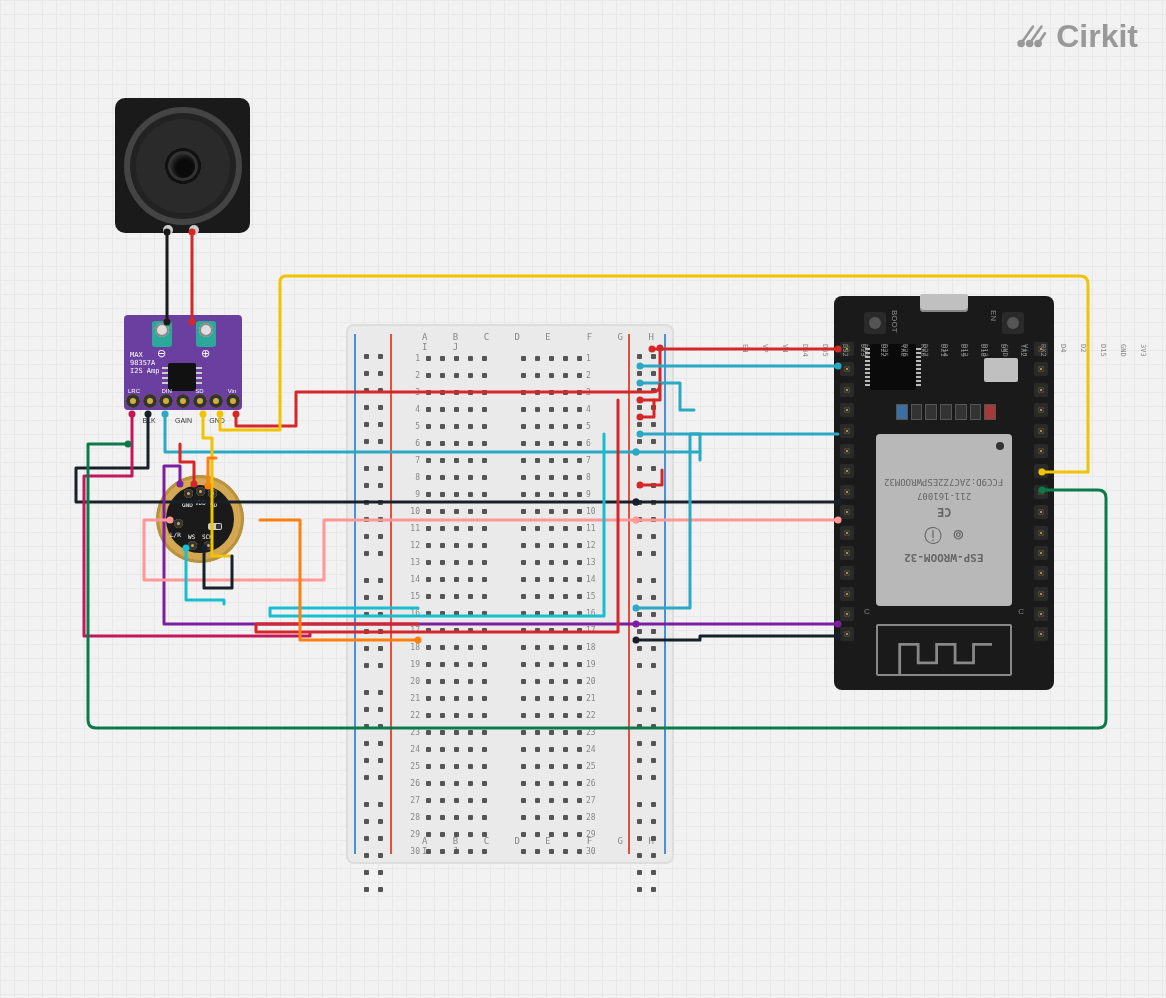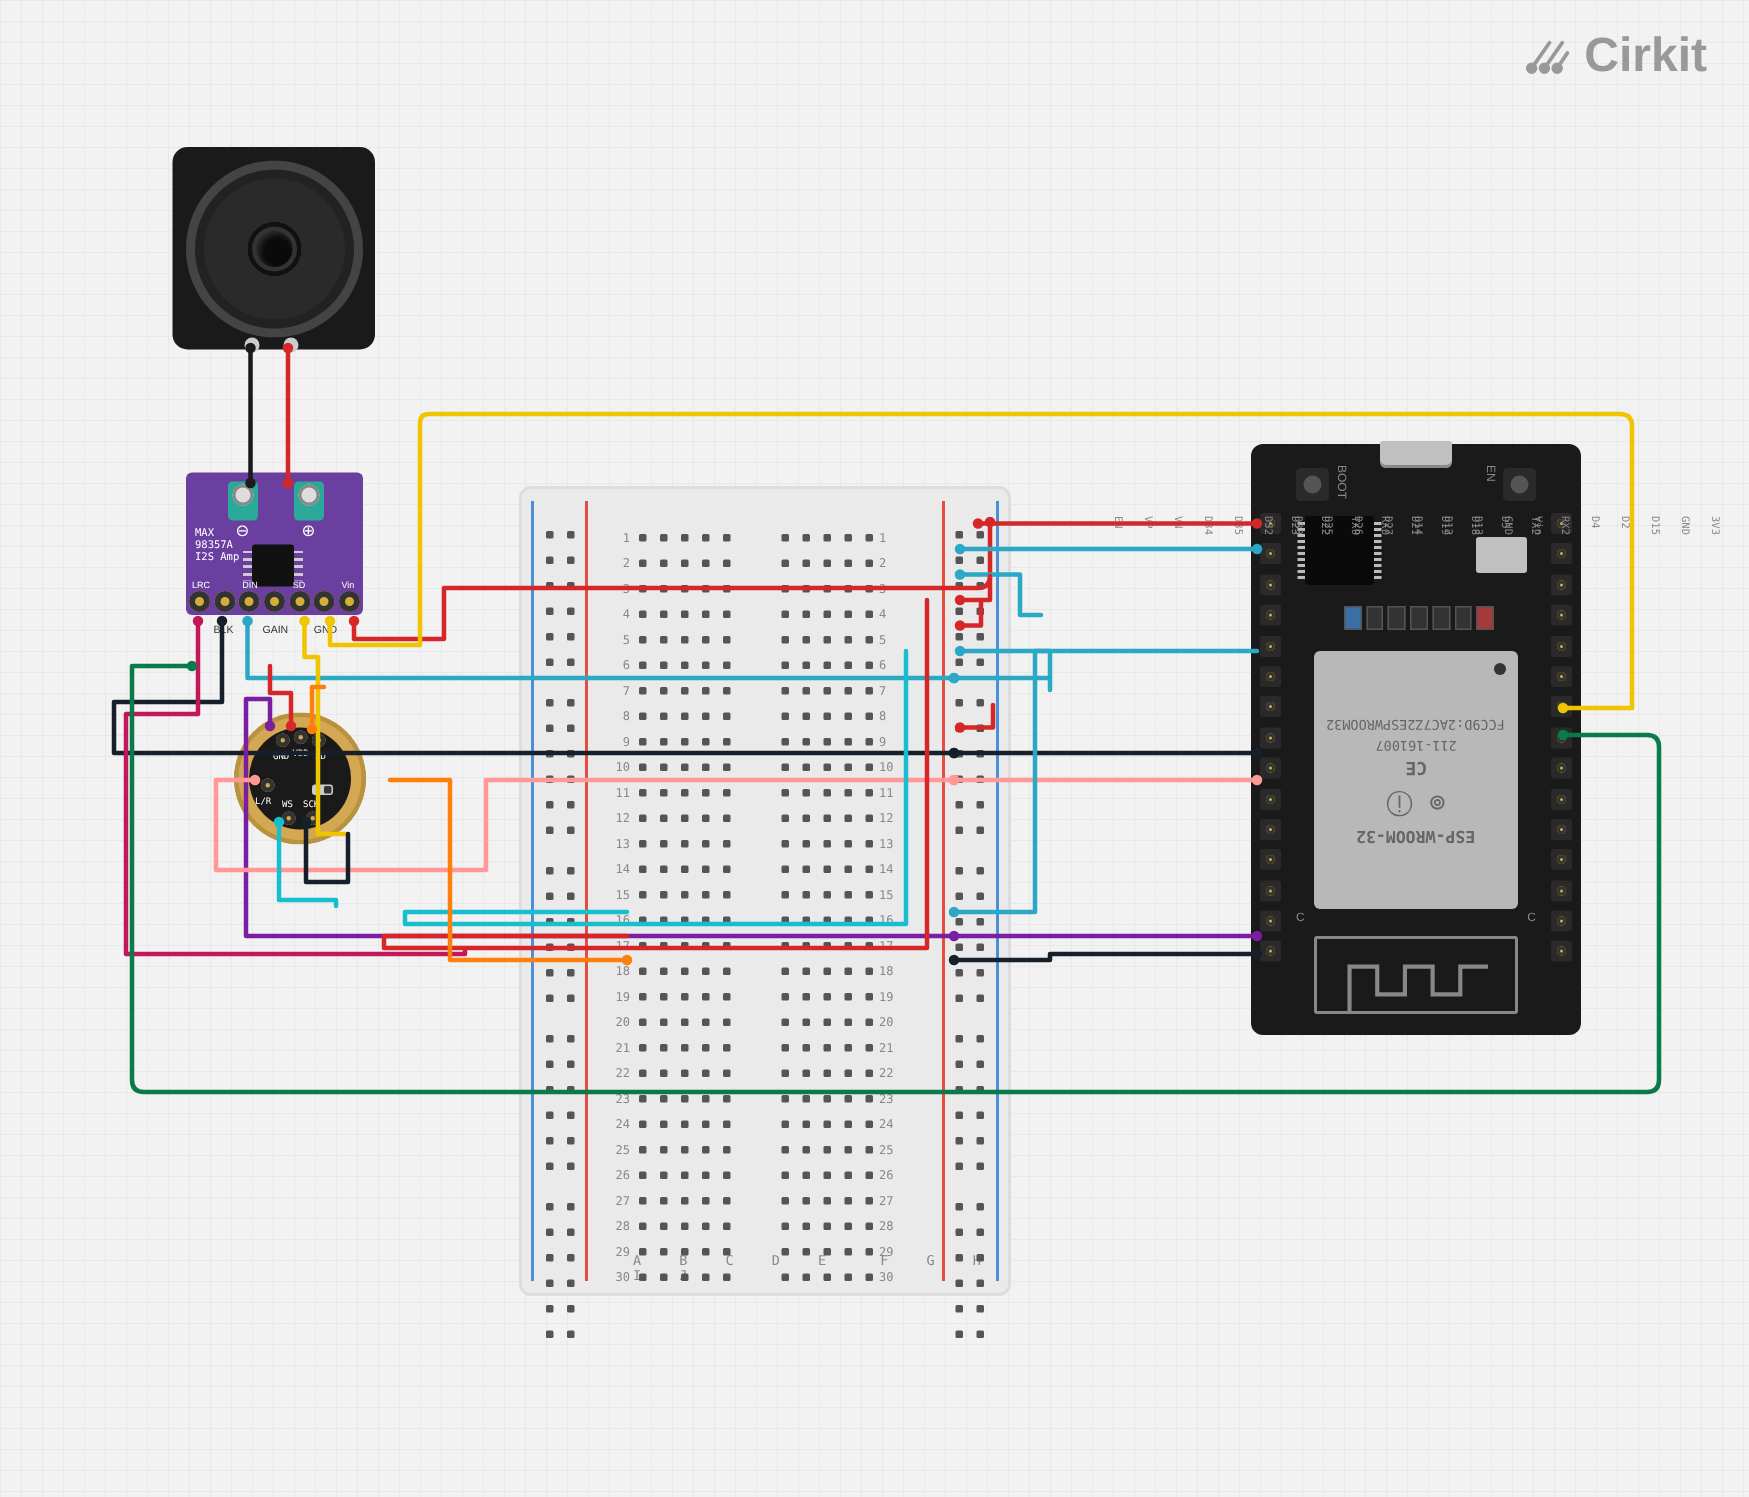--- a/index.html
+++ b/index.html
@@ -15,21 +15,21 @@
     position: relative;
     overflow: hidden;
   }
 
   
   .watermark {
     position: absolute;
     top: 18px;
     right: 28px;
     display: flex;
-    align-items: center;
+    align-items: flex-start;
     gap: 6px;
     color: #999;
     font-size: 32px;
     user-select: none;
   }
   .watermark svg { width: 34px; height: 34px; }
   .watermark .brand1 { font-weight: 600; }
   .watermark .brand2 { font-weight: 300; }
 
   
@@ -261,20 +261,21 @@
       <div class="mlabel" style="left:36px; top:48px;">SCK</div>
       <div class="sw"></div>
     </div>
   </div>
 
   <div class="bb">
     <div class="rail blue r1"></div>
     <div class="rail red r2"></div>
     <div class="rail red r3"></div>
     <div class="rail blue r4"></div>
+    <div class="collabels"><span>A B C D E</span><span class="gap"></span><span>F G H I J</span></div>
     <div class="collabels bot"><span>A B C D E</span><span class="gap"></span><span>F G H I J</span></div>
     <div class="rows" id="bb-rows">
         <div class="row">
           <span class="num">1</span>
           <div class="holes">
             <div class="hole"></div>
             <div class="hole"></div>
             <div class="hole"></div>
             <div class="hole"></div>
             <div class="hole"></div>

